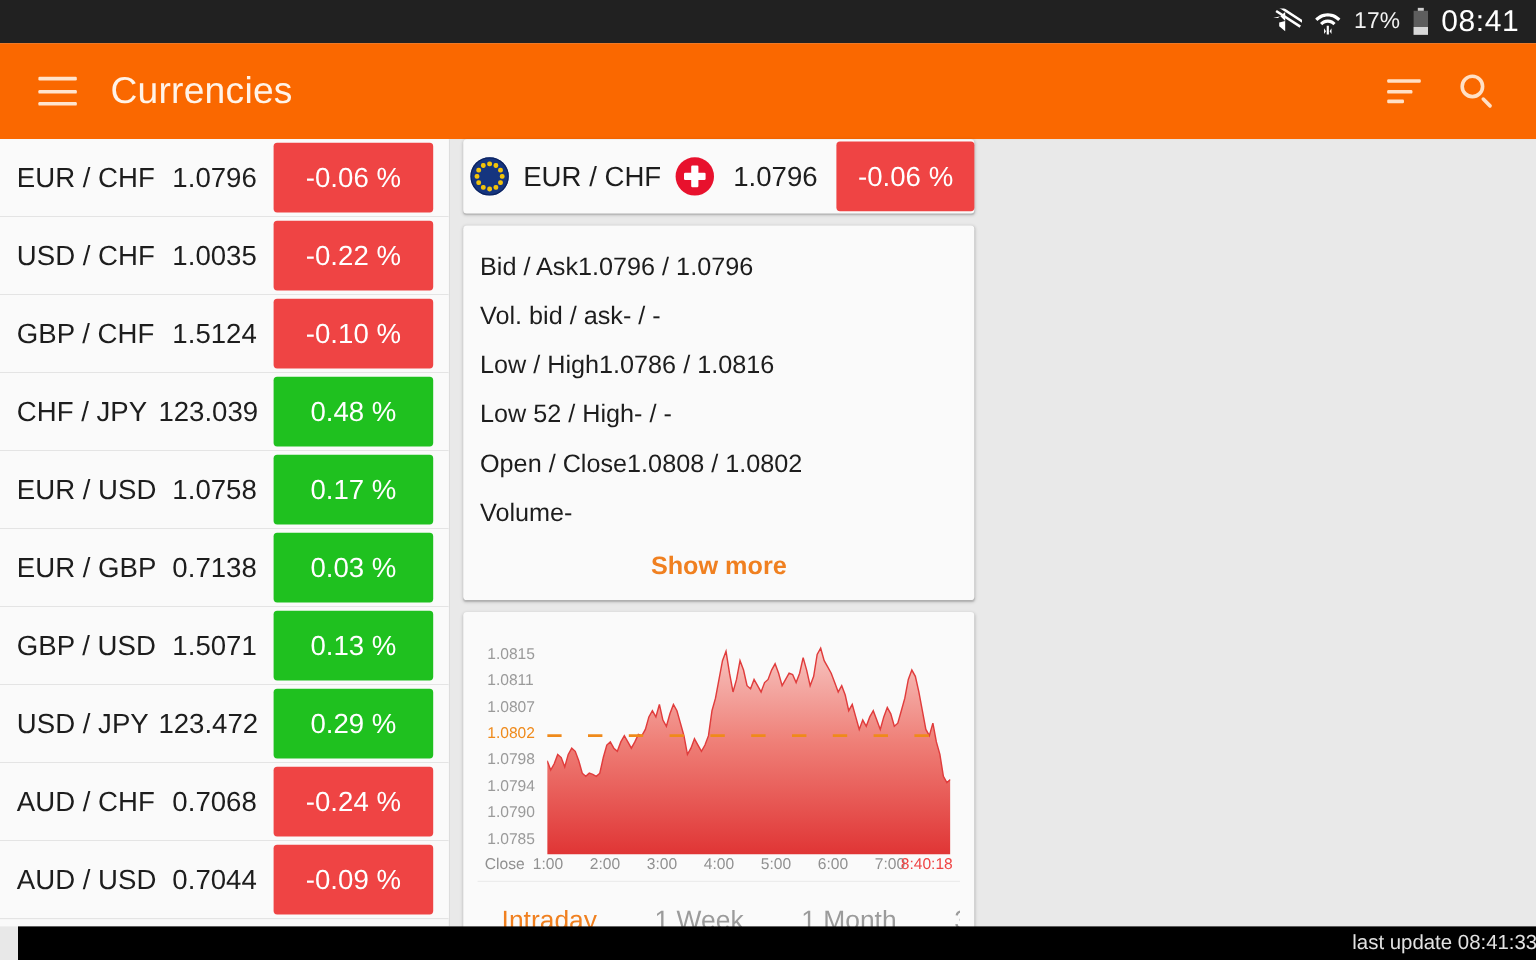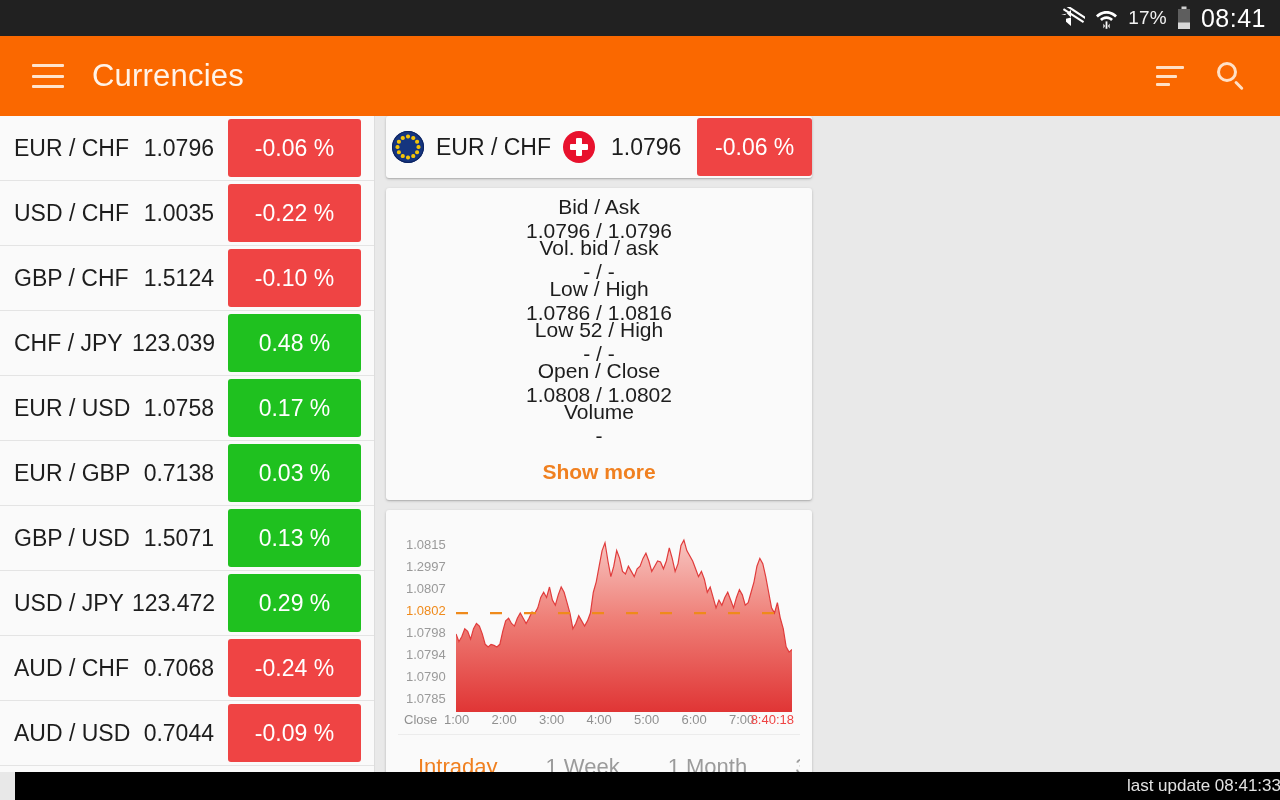--- a/index.html
+++ b/index.html
@@ -167,23 +167,22 @@
     display: flex; align-items: center; justify-content: center;
     color: #fff; font-size: 23px;
   }
 
   
   .stats {
     padding: 14px 14px 10px 14px;
     margin-bottom: 10px;
   }
   .stat-row {
-    display: flex; align-items: center; justify-content: flex-end;
+    display: flex; align-items: center; justify-content: flex-start;
     height: 41px;
-    flex-direction: column;
   }
   .stat-label { font-size: 21px; color: #1d1d1d; }
   .stat-value { font-size: 21px; color: #1d1d1d; }
   .show-more {
     text-align: center;
     color: #f08020;
     font-size: 21px;
     font-weight: bold;
     padding: 12px 0 6px 0;
     cursor: pointer;
@@ -398,21 +397,21 @@
               <span class="stat-value">-</span>
             </div>
           </div>
         <div class="show-more">Show more</div>
       </div>
 
       <div class="card chartcard">
         <div class="chart-wrap">
           <div class="yaxis">
               <div class="ytick">1.0815</div>
-              <div class="ytick">1.2997</div>
+              <div class="ytick">1.0811</div>
               <div class="ytick">1.0807</div>
               <div class="ytick accent">1.0802</div>
               <div class="ytick">1.0798</div>
               <div class="ytick">1.0794</div>
               <div class="ytick">1.0790</div>
               <div class="ytick">1.0785</div>
             </div>
           <div class="plot"><svg width="100%" height="100%" viewBox="0 0 360 176" preserveAspectRatio="none">
                 <defs>
                   <linearGradient id="areaFill" x1="0" y1="0" x2="0" y2="1">

